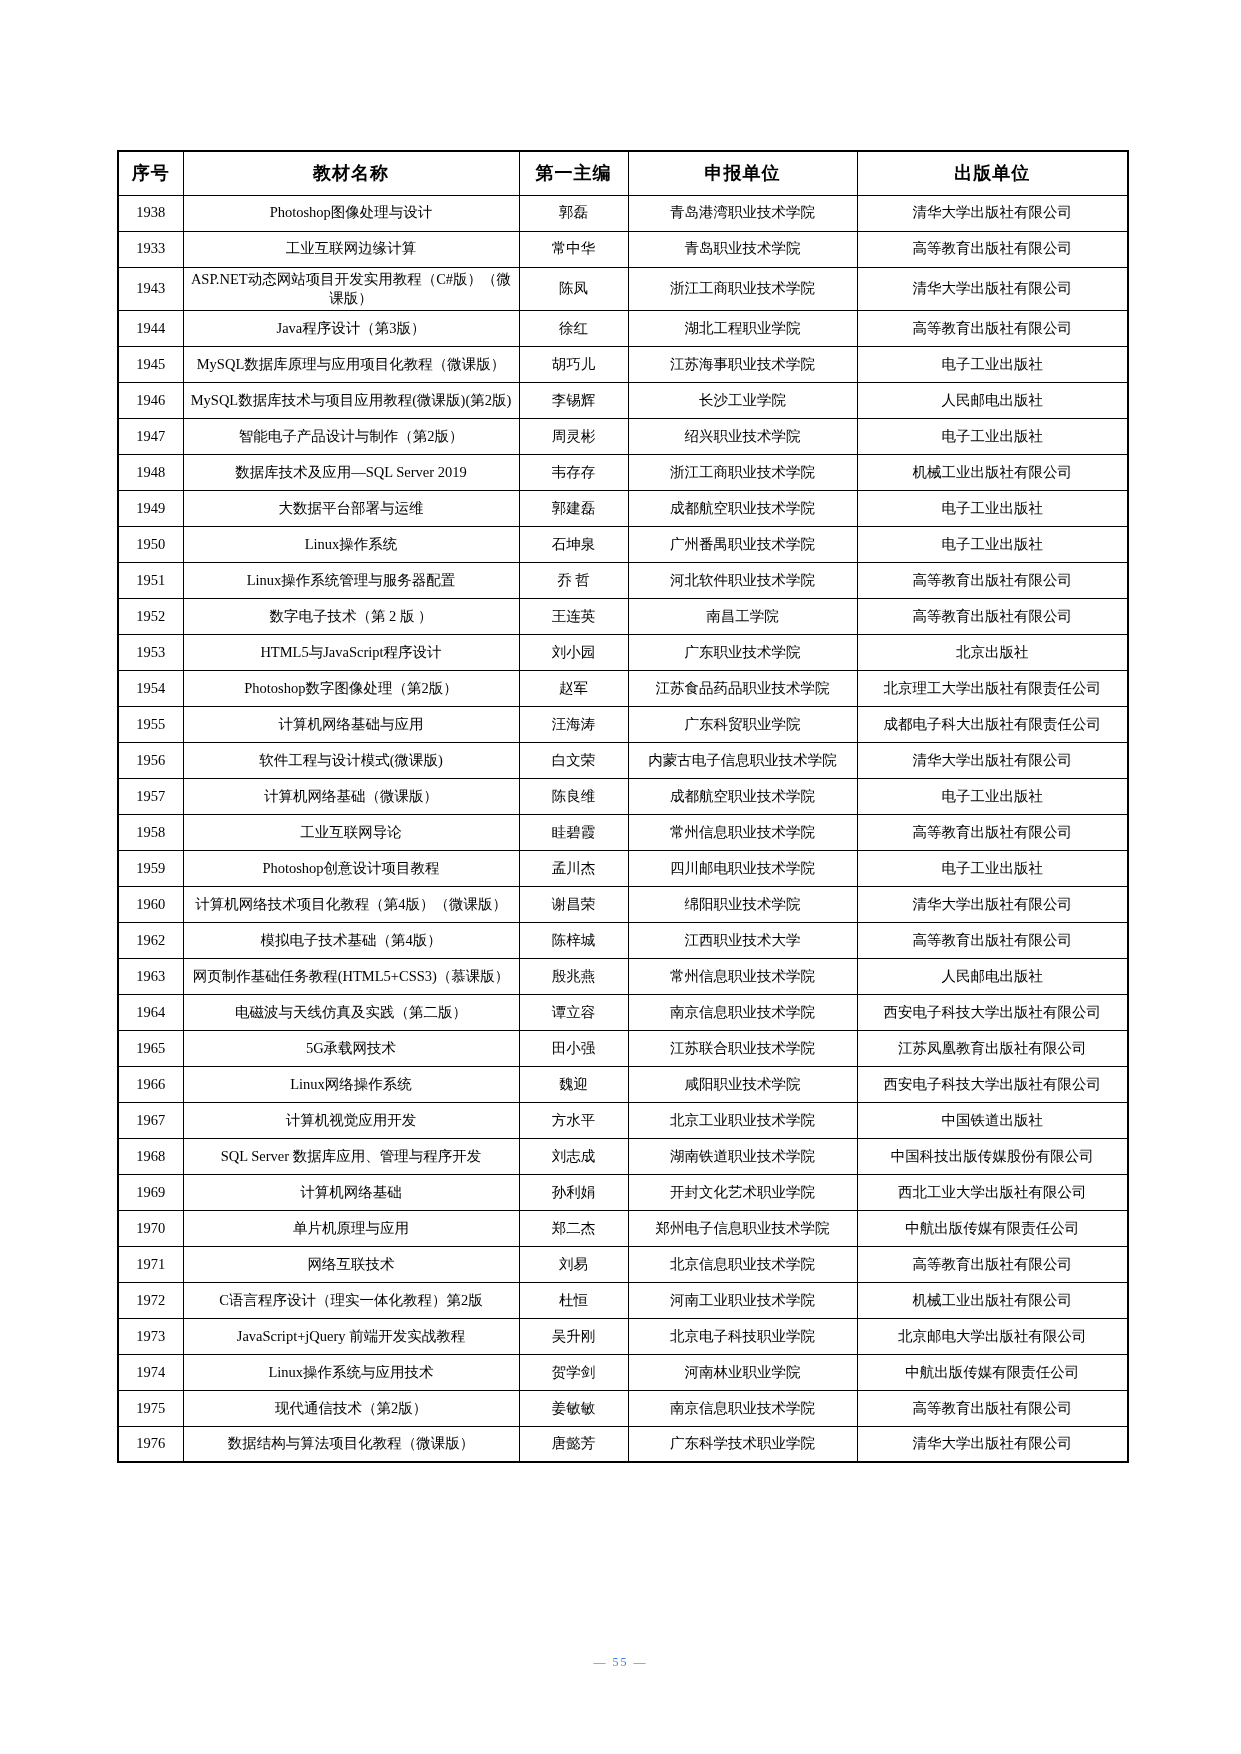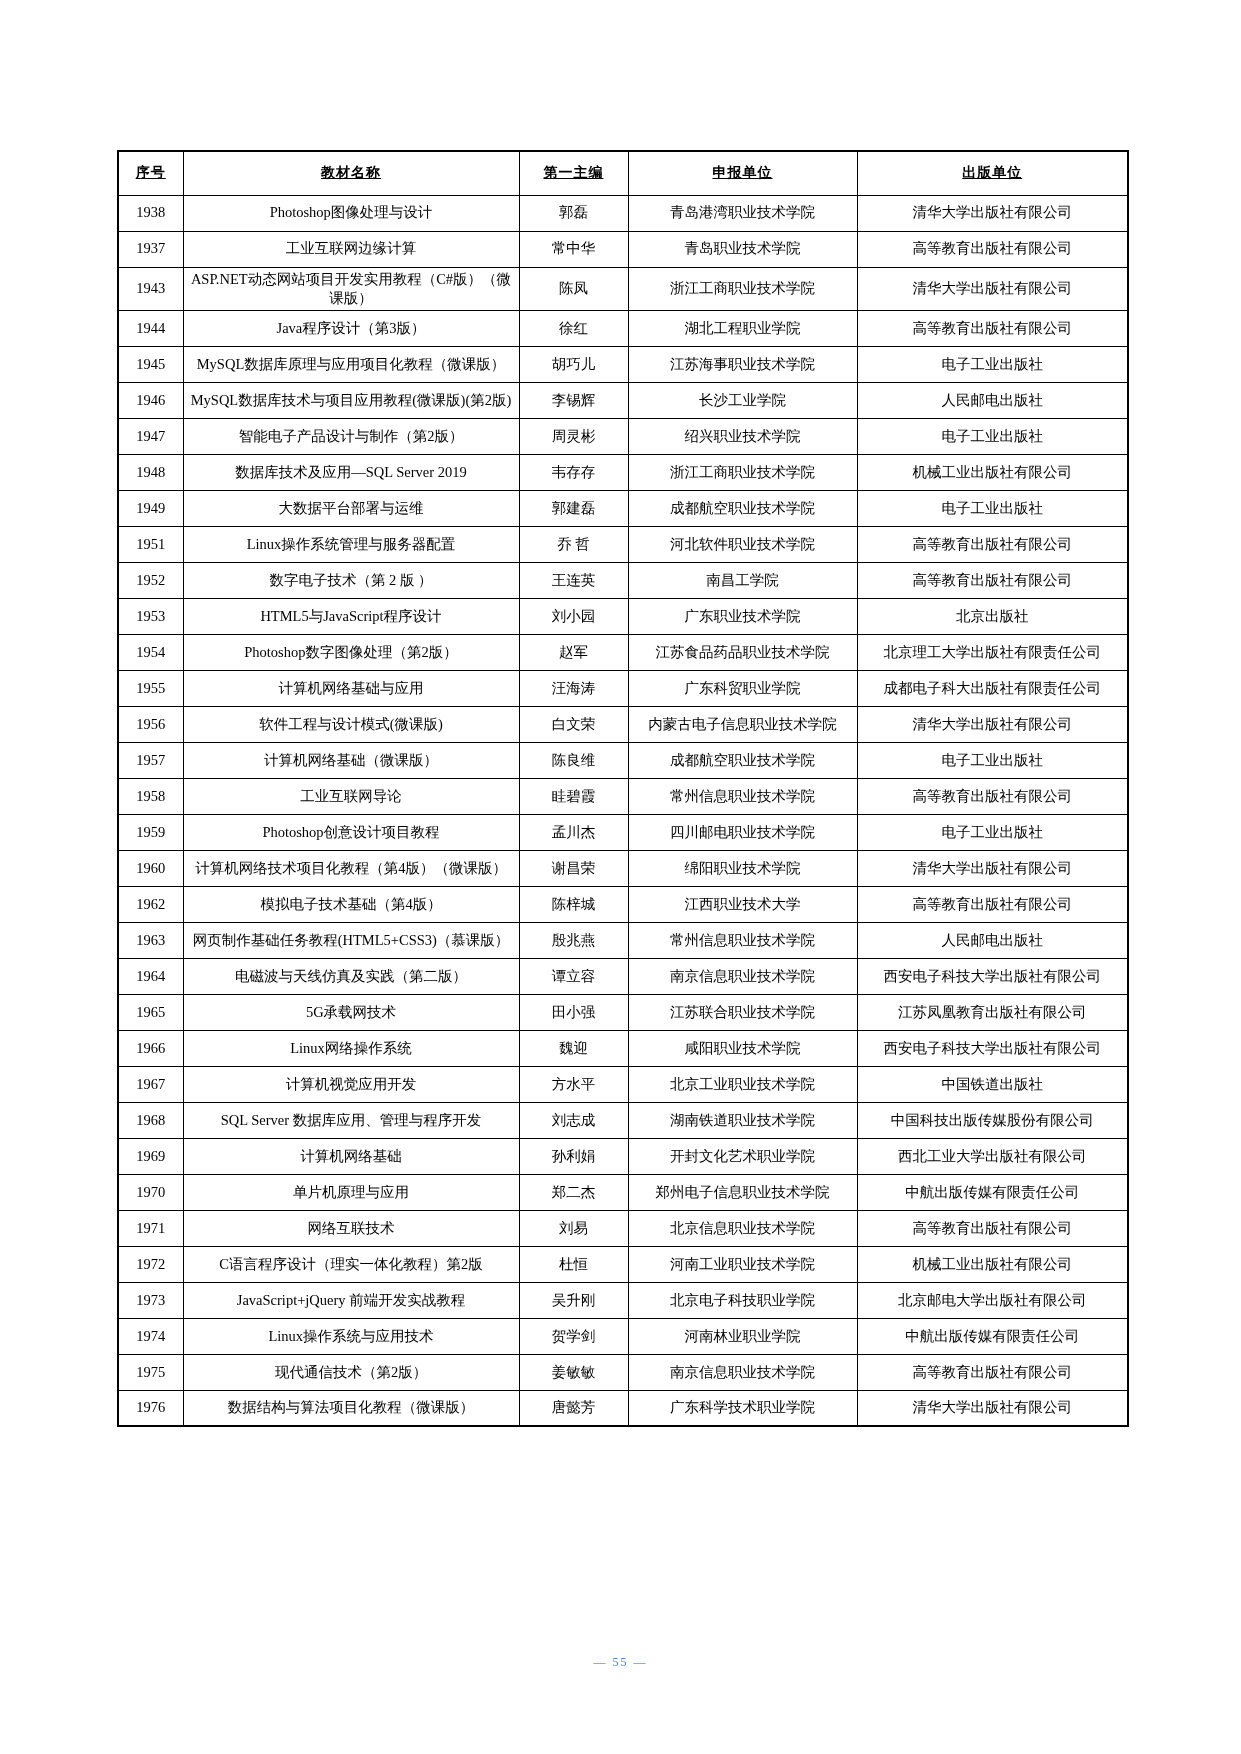--- a/index.html
+++ b/index.html
@@ -28,24 +28,23 @@
     border: 1px solid #000;
     text-align: center;
     vertical-align: middle;
     padding: 2px 4px;
     box-sizing: border-box;
     overflow: hidden;
   }
   .doc-table thead th {
     font-family: "Liberation Sans", sans-serif;
     font-weight: 700;
-    font-size: 14px;
+    font-size: 18px;
     height: 44px;
     letter-spacing: 1px;
-    text-decoration: underline;
   }
   .doc-table td {
     font-size: 14.5px;
     line-height: 1.32;
     height: 36px;
   }
   col.col-0 { width: 65px; }
   col.col-1 { width: 336px; }
   col.col-2 { width: 109px; }
   col.col-3 { width: 229px; }
@@ -83,21 +82,21 @@
   </thead>
   <tbody>
       <tr>
         <td>1938</td>
         <td>Photoshop图像处理与设计</td>
         <td>郭磊</td>
         <td>青岛港湾职业技术学院</td>
         <td>清华大学出版社有限公司</td>
       </tr>
       <tr>
-        <td>1937</td>
+        <td>1933</td>
         <td>工业互联网边缘计算</td>
         <td>常中华</td>
         <td>青岛职业技术学院</td>
         <td>高等教育出版社有限公司</td>
       </tr>
       <tr>
         <td>1943</td>
         <td>ASP.NET动态网站项目开发实用教程（C#版）（微课版）</td>
         <td>陈凤</td>
         <td>浙江工商职业技术学院</td>
@@ -136,20 +135,27 @@
         <td>数据库技术及应用—SQL Server 2019</td>
         <td>韦存存</td>
         <td>浙江工商职业技术学院</td>
         <td>机械工业出版社有限公司</td>
       </tr>
       <tr>
         <td>1949</td>
         <td>大数据平台部署与运维</td>
         <td>郭建磊</td>
         <td>成都航空职业技术学院</td>
+        <td>电子工业出版社</td>
+      </tr>
+      <tr>
+        <td>1950</td>
+        <td>Linux操作系统</td>
+        <td>石坤泉</td>
+        <td>广州番禺职业技术学院</td>
         <td>电子工业出版社</td>
       </tr>
       <tr>
         <td>1951</td>
         <td>Linux操作系统管理与服务器配置</td>
         <td>乔 哲</td>
         <td>河北软件职业技术学院</td>
         <td>高等教育出版社有限公司</td>
       </tr>
       <tr>

